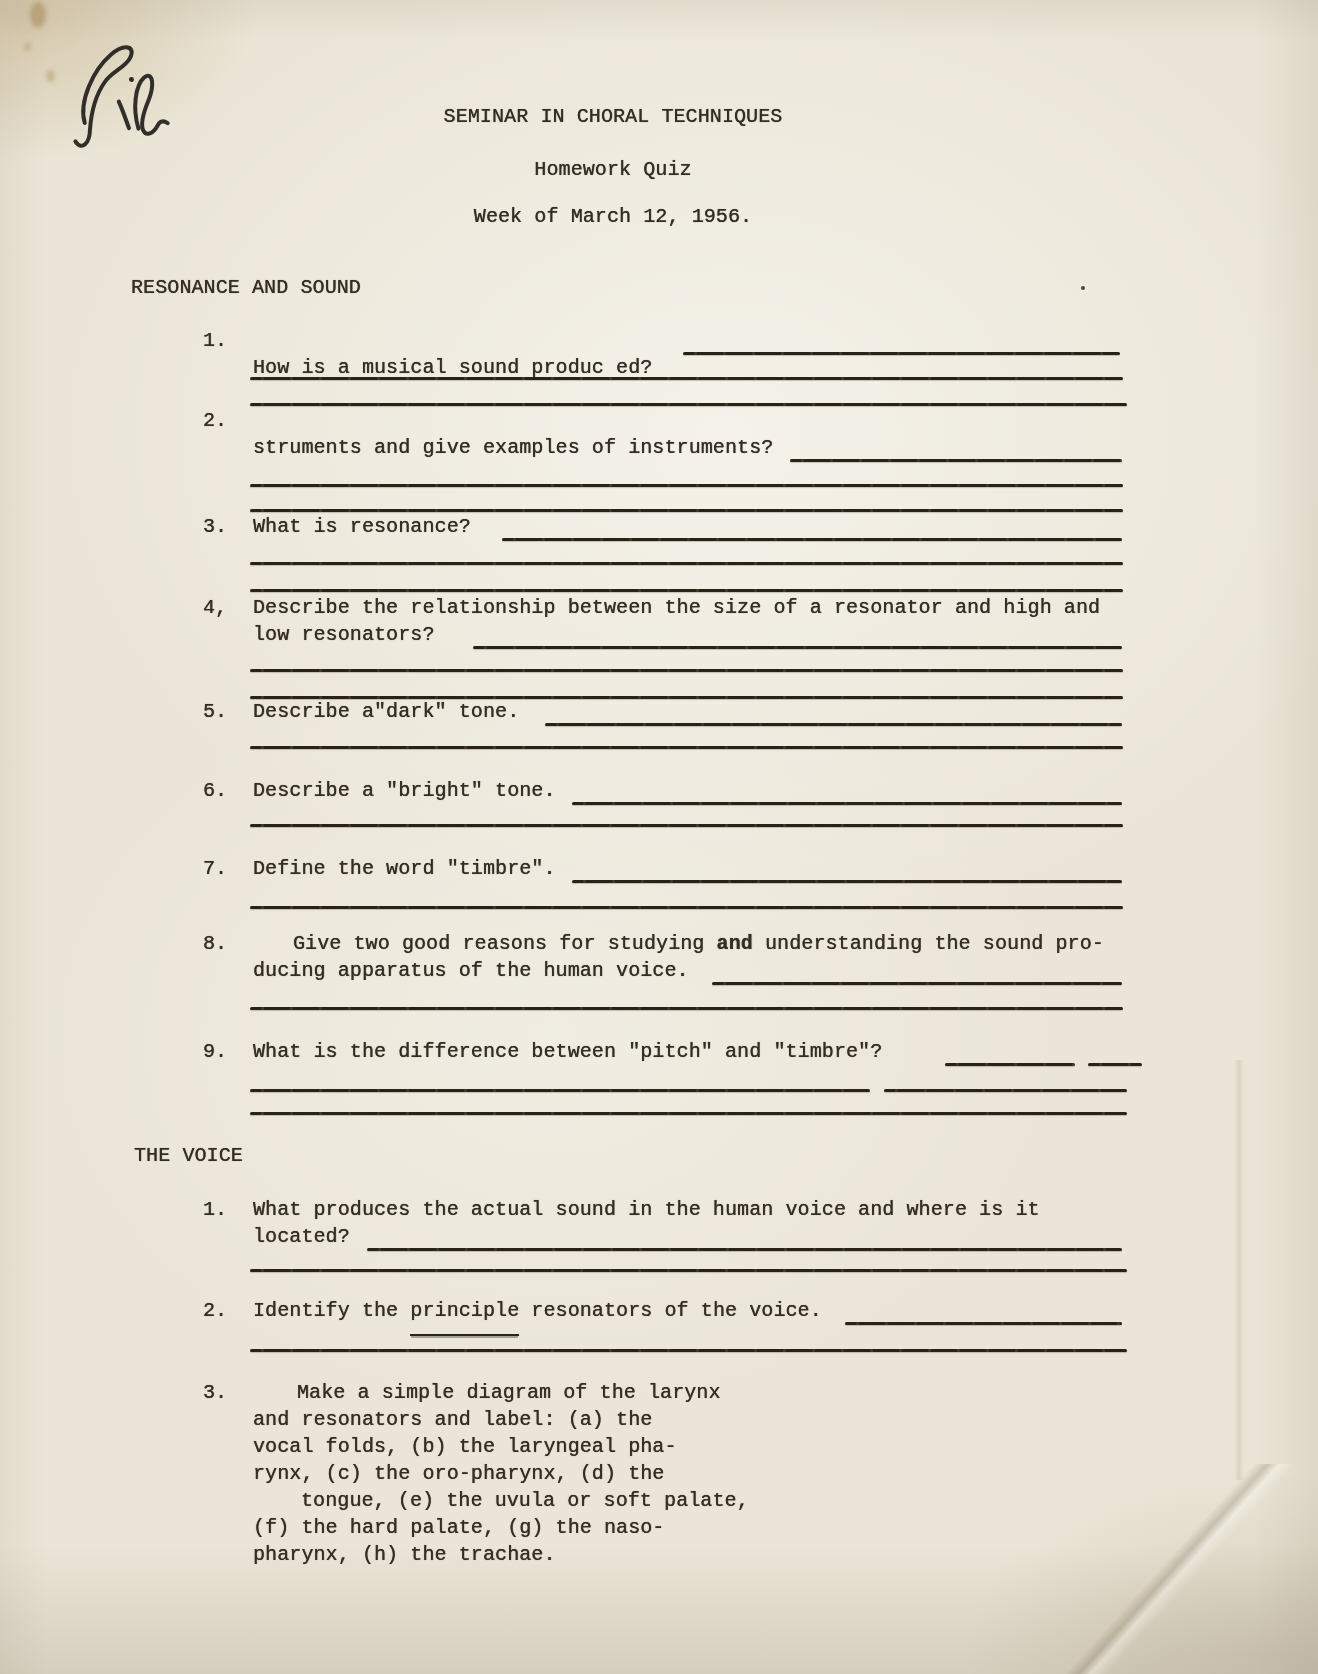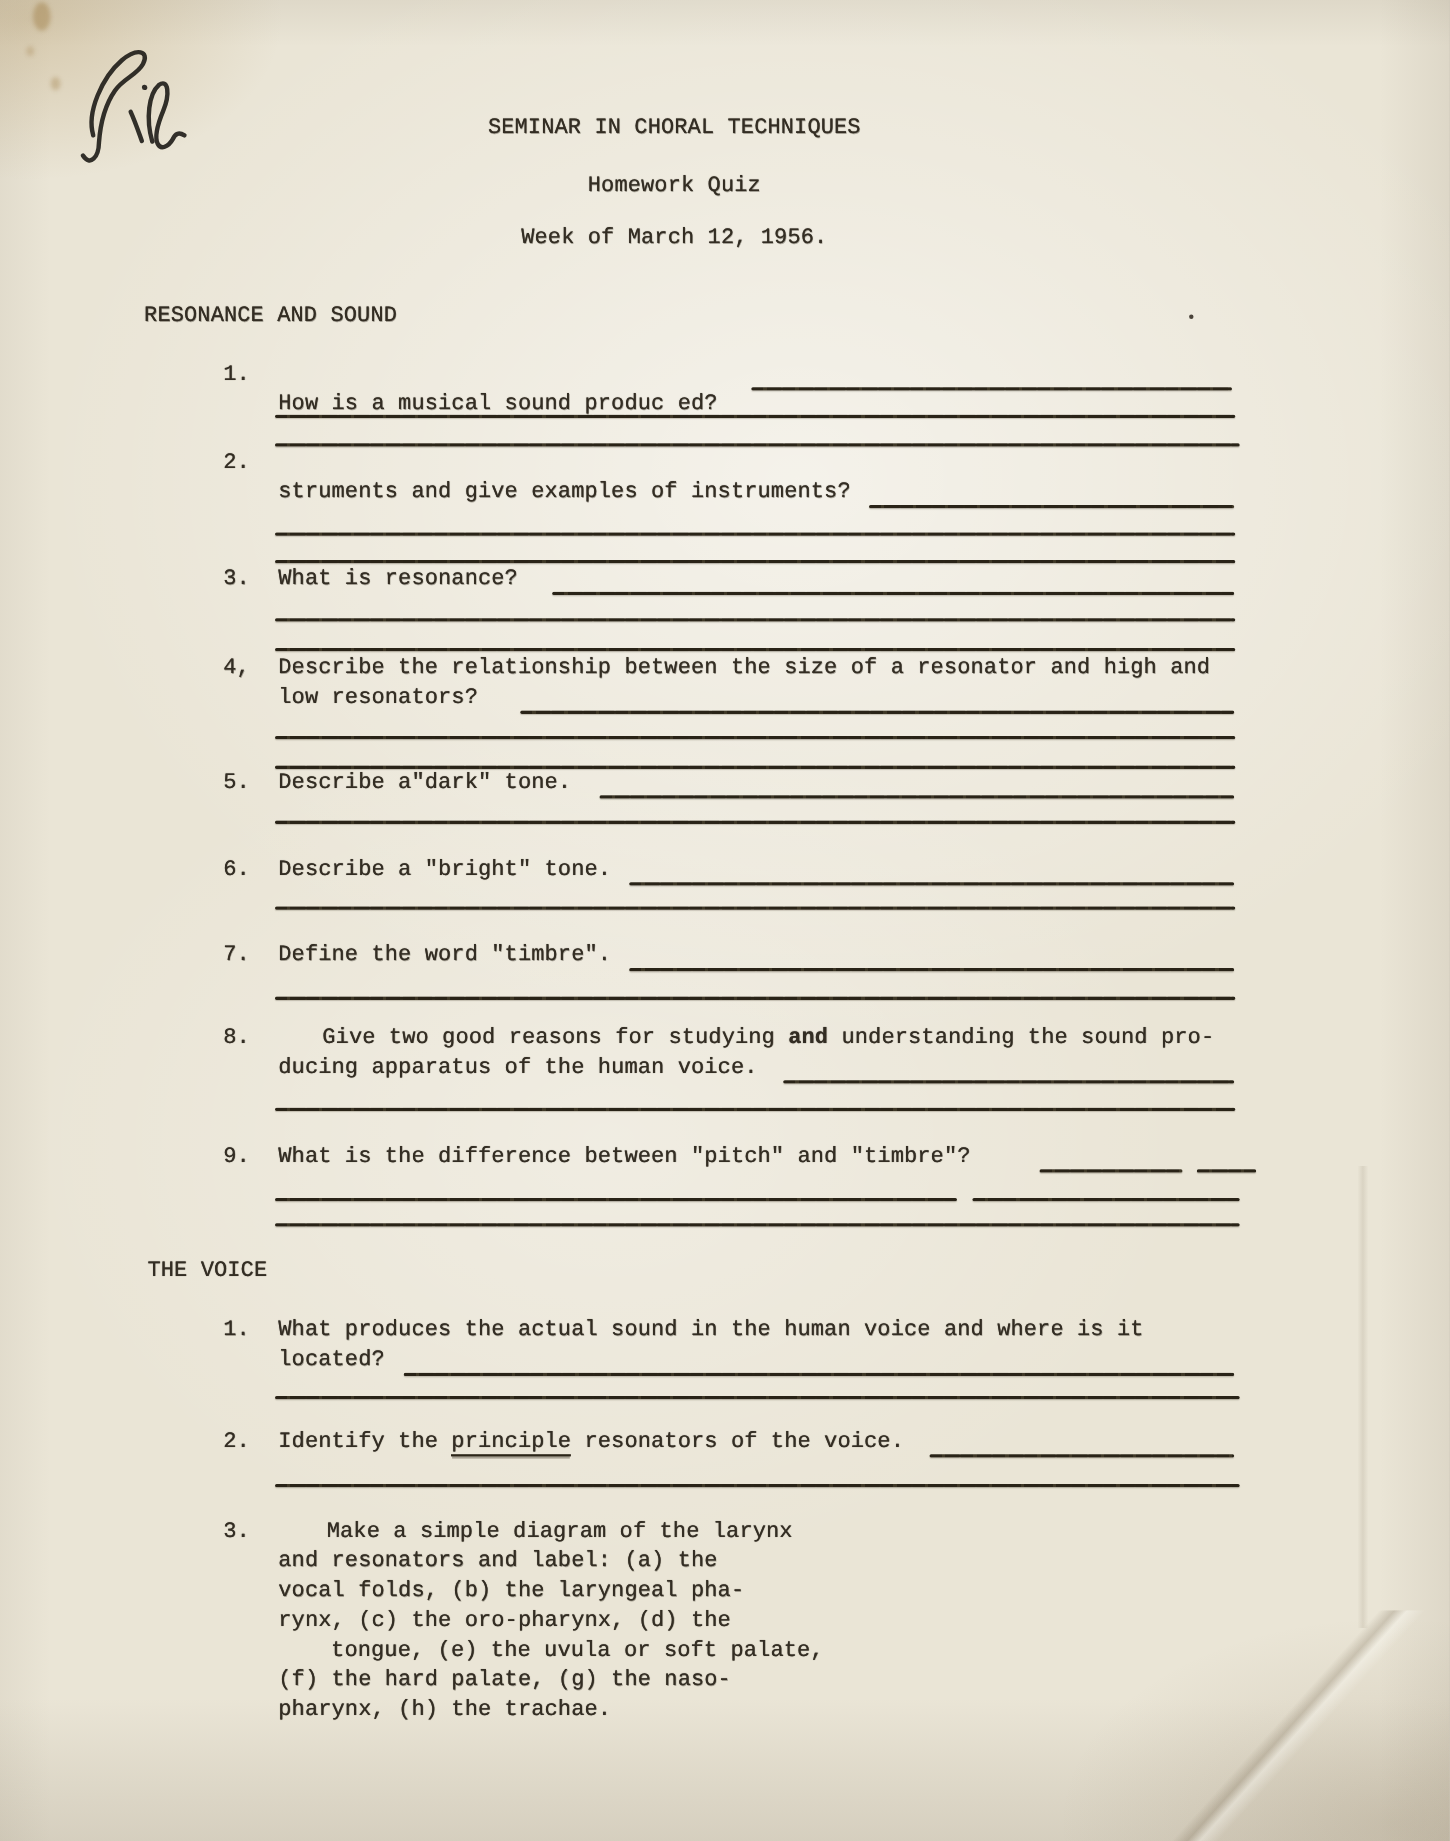--- a/index.html
+++ b/index.html
@@ -35,21 +35,21 @@
   .ans{
     position:absolute;height:3px;border-radius:2px;
     background-color:#2b2518;
     background-image:repeating-linear-gradient(90deg,
       #292317 0 11px, #3e3726 11px 14px, #292317 14px 27px, rgba(41,35,23,0.45) 27px 29px);
     box-shadow:0 1px 1px rgba(60,50,35,0.25);
   }
   .bold-word{font-weight:bold;text-shadow:0 0 1px rgba(51,45,35,0.9);}
   .und-word{
     border-bottom:2px solid #2b2518;
-    padding-bottom:0;
+    padding-bottom:12px;
     box-shadow:0 3px 0 -1px rgba(43,37,24,0.35);
   }
   .speck{position:absolute;background:#4a433a;border-radius:50%;}
   .stain{position:absolute;border-radius:50%;filter:blur(2px);}
   .crease-br{
     position:absolute;right:0;bottom:0;width:280px;height:210px;
     background:linear-gradient(132deg, rgba(0,0,0,0) 46%, rgba(96,80,56,0.22) 49%, rgba(255,255,250,0.35) 51.5%, rgba(0,0,0,0) 55%);
   }
   .crease-right{
     position:absolute;right:74px;top:1060px;width:10px;height:420px;

